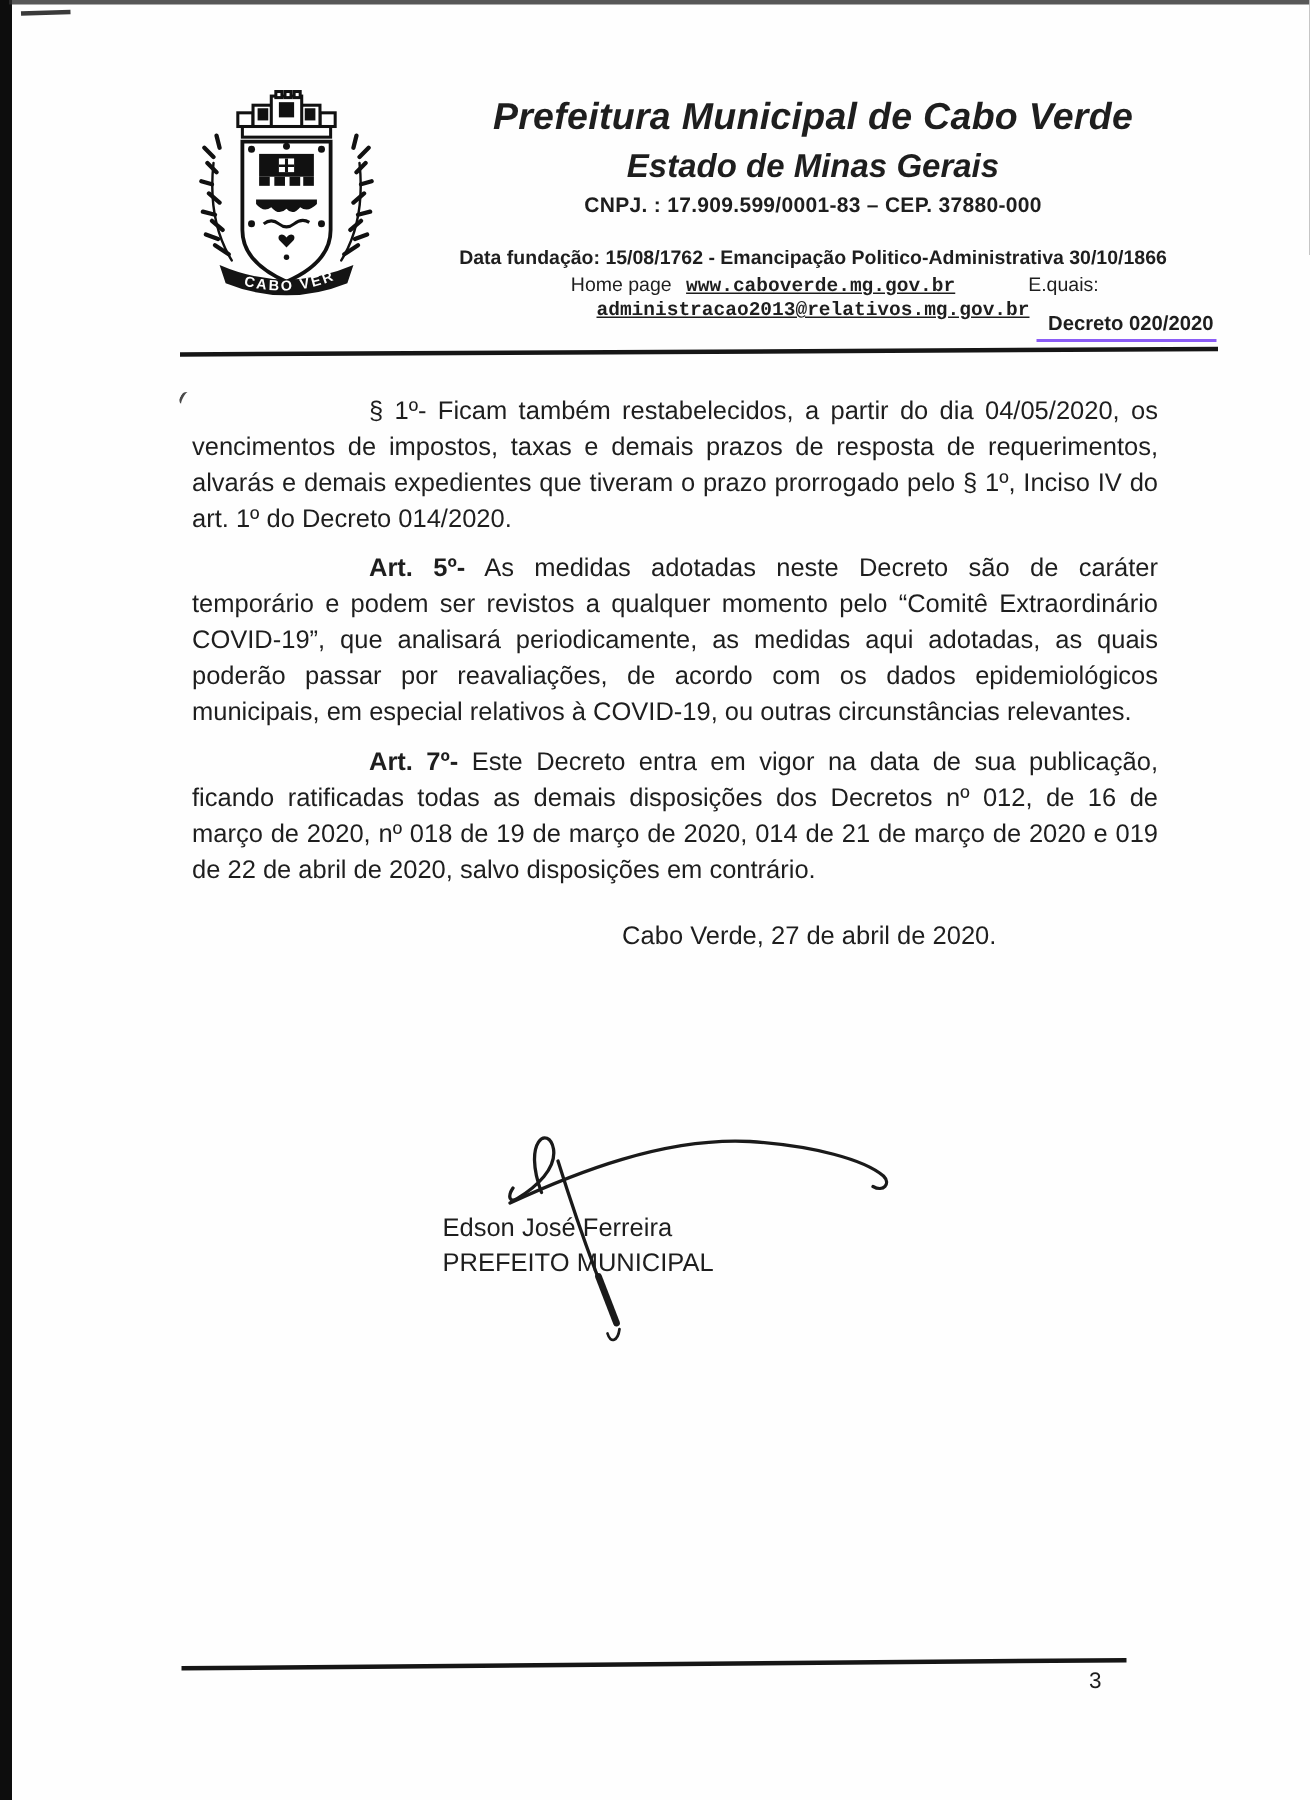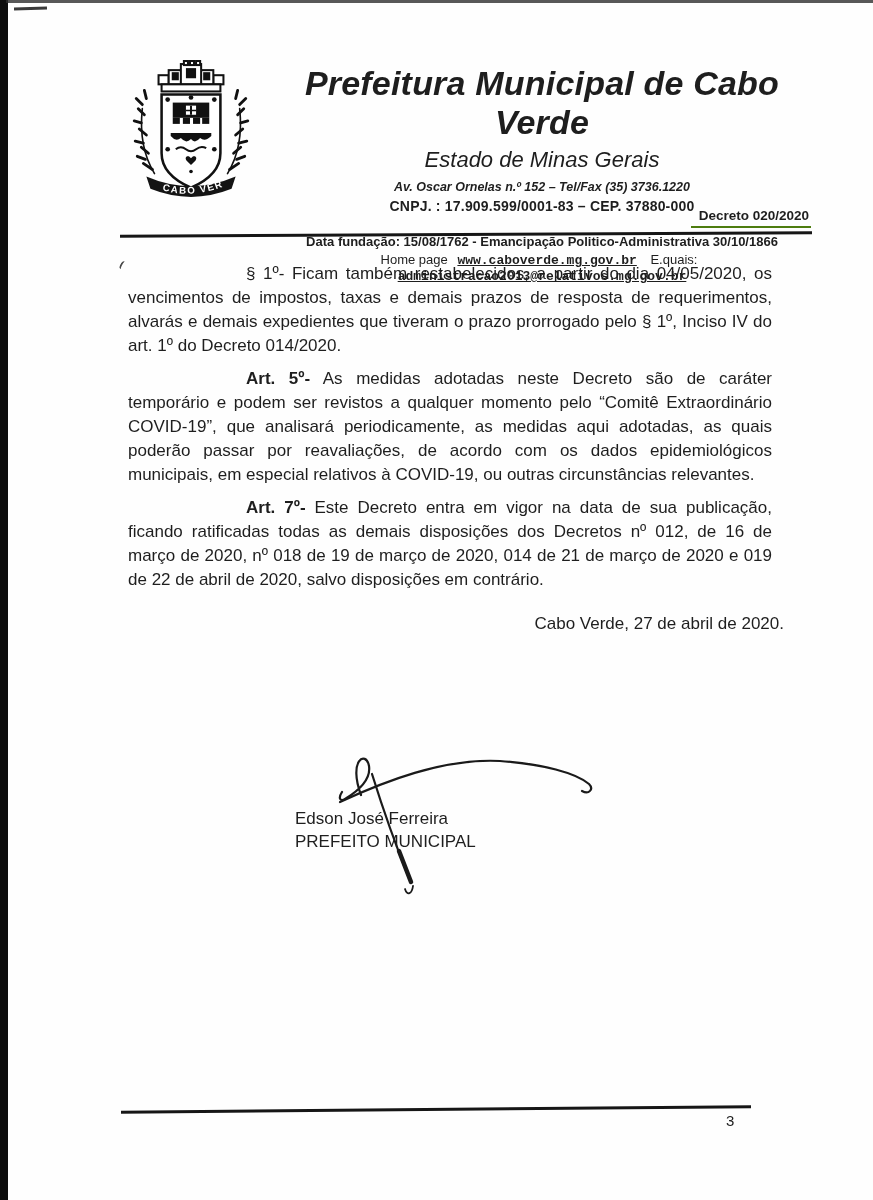--- a/index.html
+++ b/index.html
@@ -12,41 +12,41 @@
   .edge-left{position:absolute;left:0;top:0;width:8px;height:1200px;background:#0d0d0d;}
   .edge-top{position:absolute;left:6px;top:0;width:867px;height:3px;background:#2e2e2e;opacity:.8;}
   .dash-topleft{position:absolute;left:14px;top:7px;width:33px;height:3px;background:#3a3a3a;transform:rotate(-2deg);}
   .speck{position:absolute;left:120px;top:261px;width:4px;height:9px;border-left:2px solid #4a4a4a;transform:rotate(28deg);border-radius:50%;}
 
   
   .crest{position:absolute;left:130px;top:60px;width:122px;height:144px;}
 
   
   .header-text{position:absolute;left:268px;top:64px;width:548px;text-align:center;}
-  .ht-title{font-size:34px;font-weight:bold;font-style:italic;letter-spacing:.2px;}
-  .ht-sub{font-size:22px;font-weight:normal;font-style:italic;margin-top:5px;}
+  .ht-title{font-size:25px;font-weight:bold;font-style:italic;letter-spacing:.2px;}
+  .ht-sub{font-size:22px;font-weight:bold;font-style:italic;margin-top:5px;}
   .ht-addr{font-size:12.5px;font-weight:600;font-style:italic;margin-top:7px;}
   .ht-cnpj{font-size:14px;font-weight:bold;margin-top:4px;letter-spacing:.2px;}
   .ht-found{font-size:13px;font-weight:bold;margin-top:20px;}
   .ht-home{font-size:13px;margin-top:3px;}
-  .ht-home .lbl{margin-right:6px;}
+  .ht-home .lbl{margin-right:6px;margin-left:35px;}
   .ht-home .url{font-weight:bold;text-decoration:underline;margin-right:10px;font-family:Liberation Mono, monospace;}
   .ht-home .url:last-child{margin-right:0;}
 
   .decreto-ref{
     position:absolute;right:62px;top:208px;font-size:13.5px;font-weight:bold;
-    border-bottom:2px solid #4d7c0f;padding:0 2px 3px 8px;
+    border-bottom:2px solid #8b5cf6;padding:0 2px 3px 8px;
   }
   .rule-top{position:absolute;left:120px;top:233px;width:692px;height:3px;background:#161616;transform:rotate(-.3deg);}
 
   
   .bodytext{position:absolute;left:128px;top:262px;width:656px;font-size:17px;line-height:24px;text-align:justify;}
   .bodytext p{margin:0 12px 9px 0;text-indent:118px;}
   .lead-bold{font-weight:bold;}
-  .dateline{margin:20px 0 0 167px;font-size:17px;text-align:right;}
+  .dateline{margin:20px 0 0 167px;font-size:17px;text-align:center;}
 
   
   .sig-svg{position:absolute;left:288px;top:738px;width:330px;height:170px;}
   .sig-block{position:absolute;left:295px;top:807px;font-size:17px;line-height:23px;}
 
   
   .rule-bottom{position:absolute;left:121px;top:1108px;width:630px;height:2.5px;background:#161616;transform:rotate(-.5deg);}
   .page-num{position:absolute;left:726px;top:1112px;font-size:15px;}
 </style>
 </head>
@@ -102,21 +102,20 @@
     <path d="M16 115 Q60 134 104 115 L100 127 Q60 143 20 127 Z" fill="#141414"></path>
     <path id="crestBannerPath" d="M24 126 Q60 139 96 123" fill="none"></path>
     <text font-size="9.5" font-weight="bold" fill="#fff" letter-spacing="1.5">
       <textPath href="#crestBannerPath" xlink:href="#crestBannerPath" startOffset="8">CABO VERDE</textPath>
     </text>
   </svg>
 
   <div class="header-text">
     <div class="ht-title">Prefeitura Municipal de Cabo Verde</div>
     <div class="ht-sub">Estado de Minas Gerais</div>
-    <div class="ht-addr">Av. Oscar Ornelas n.º 152 – Tel/Fax (35) 3736.1220</div>
     <div class="ht-cnpj">CNPJ. : 17.909.599/0001-83 – CEP. 37880-000</div>
     <div class="ht-found">Data fundação: 15/08/1762 - Emancipação Politico-Administrativa 30/10/1866</div>
     <div class="ht-home">
       <span class="lbl">Home page</span>
       <span class="url">www.caboverde.mg.gov.br</span>
       <span class="lbl">E.quais:</span>
       <span class="url">administracao2013@relativos.mg.gov.br</span>
     </div>
   </div>
 

